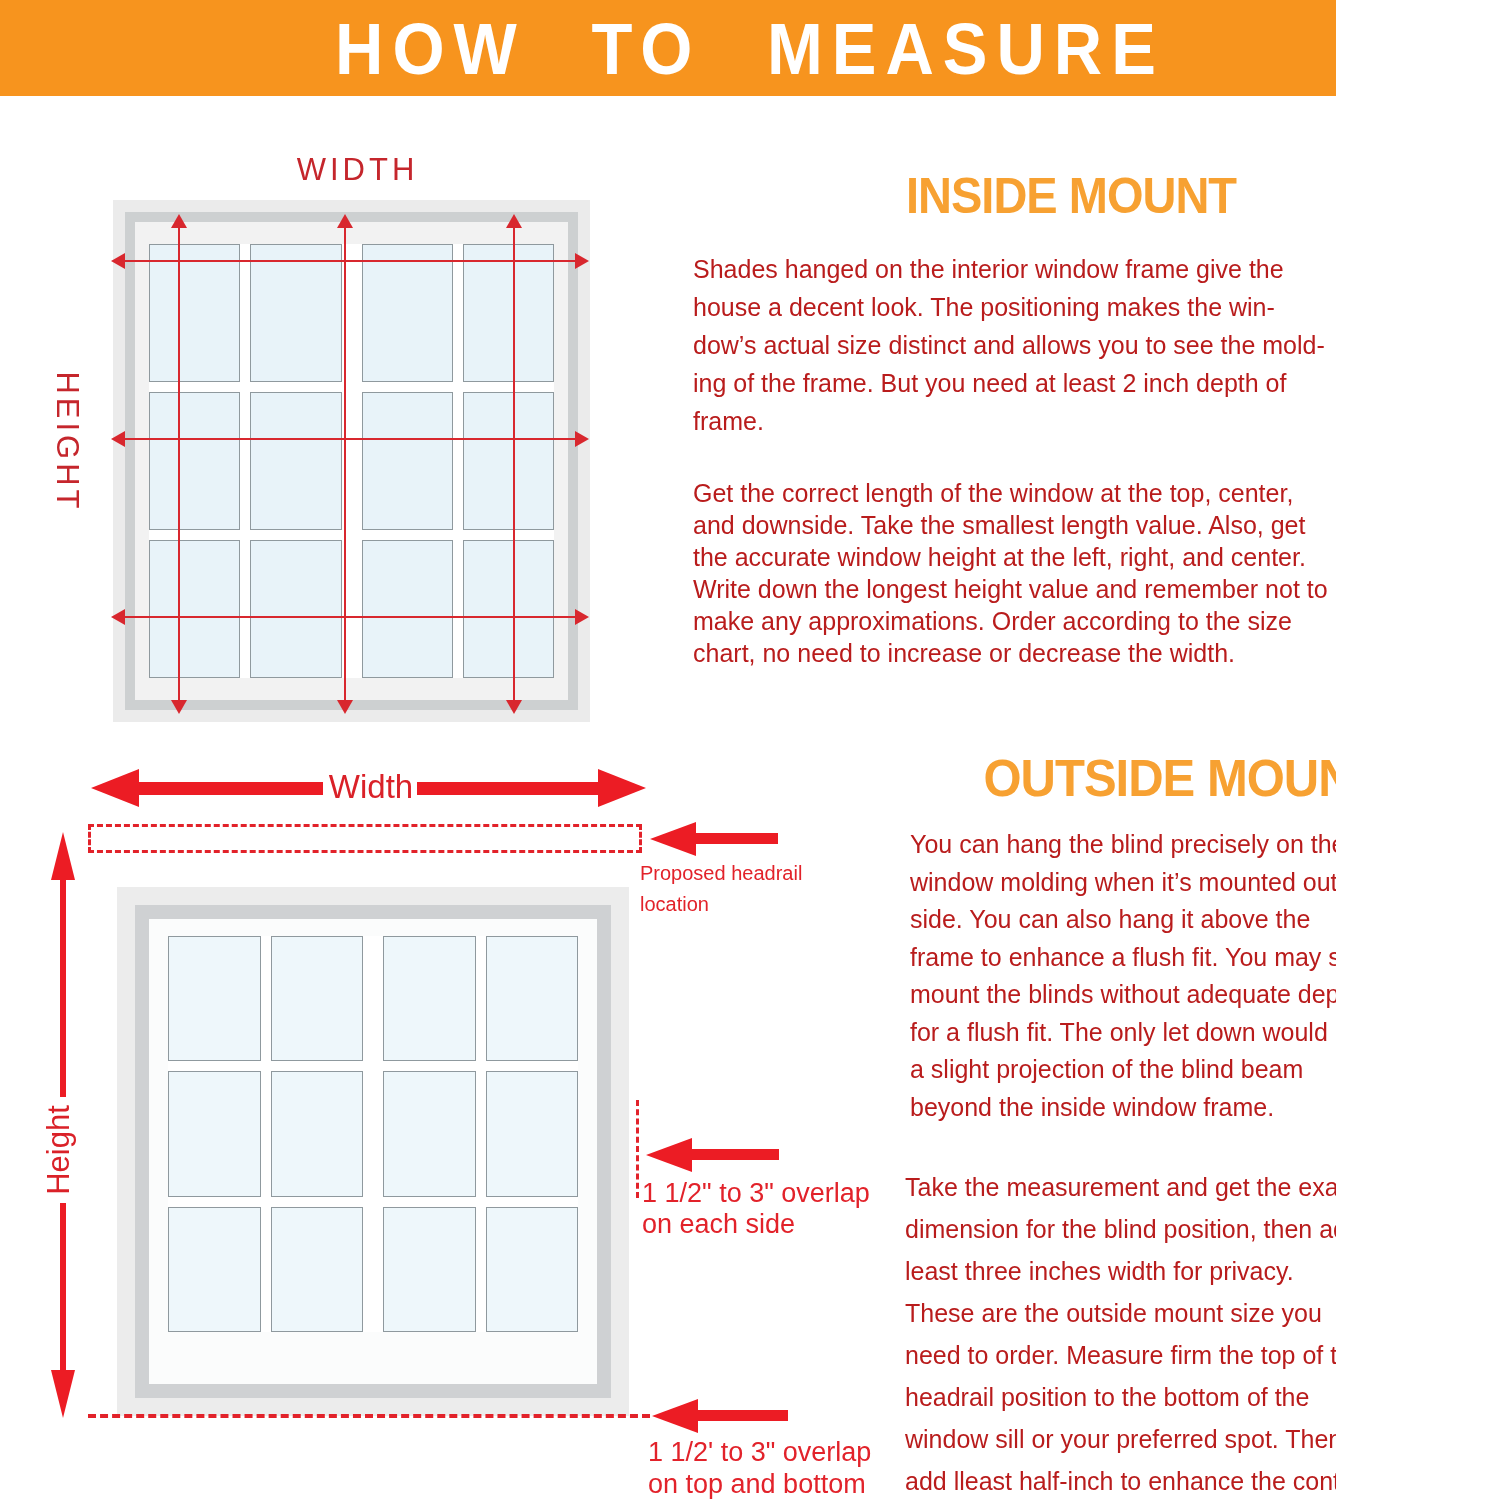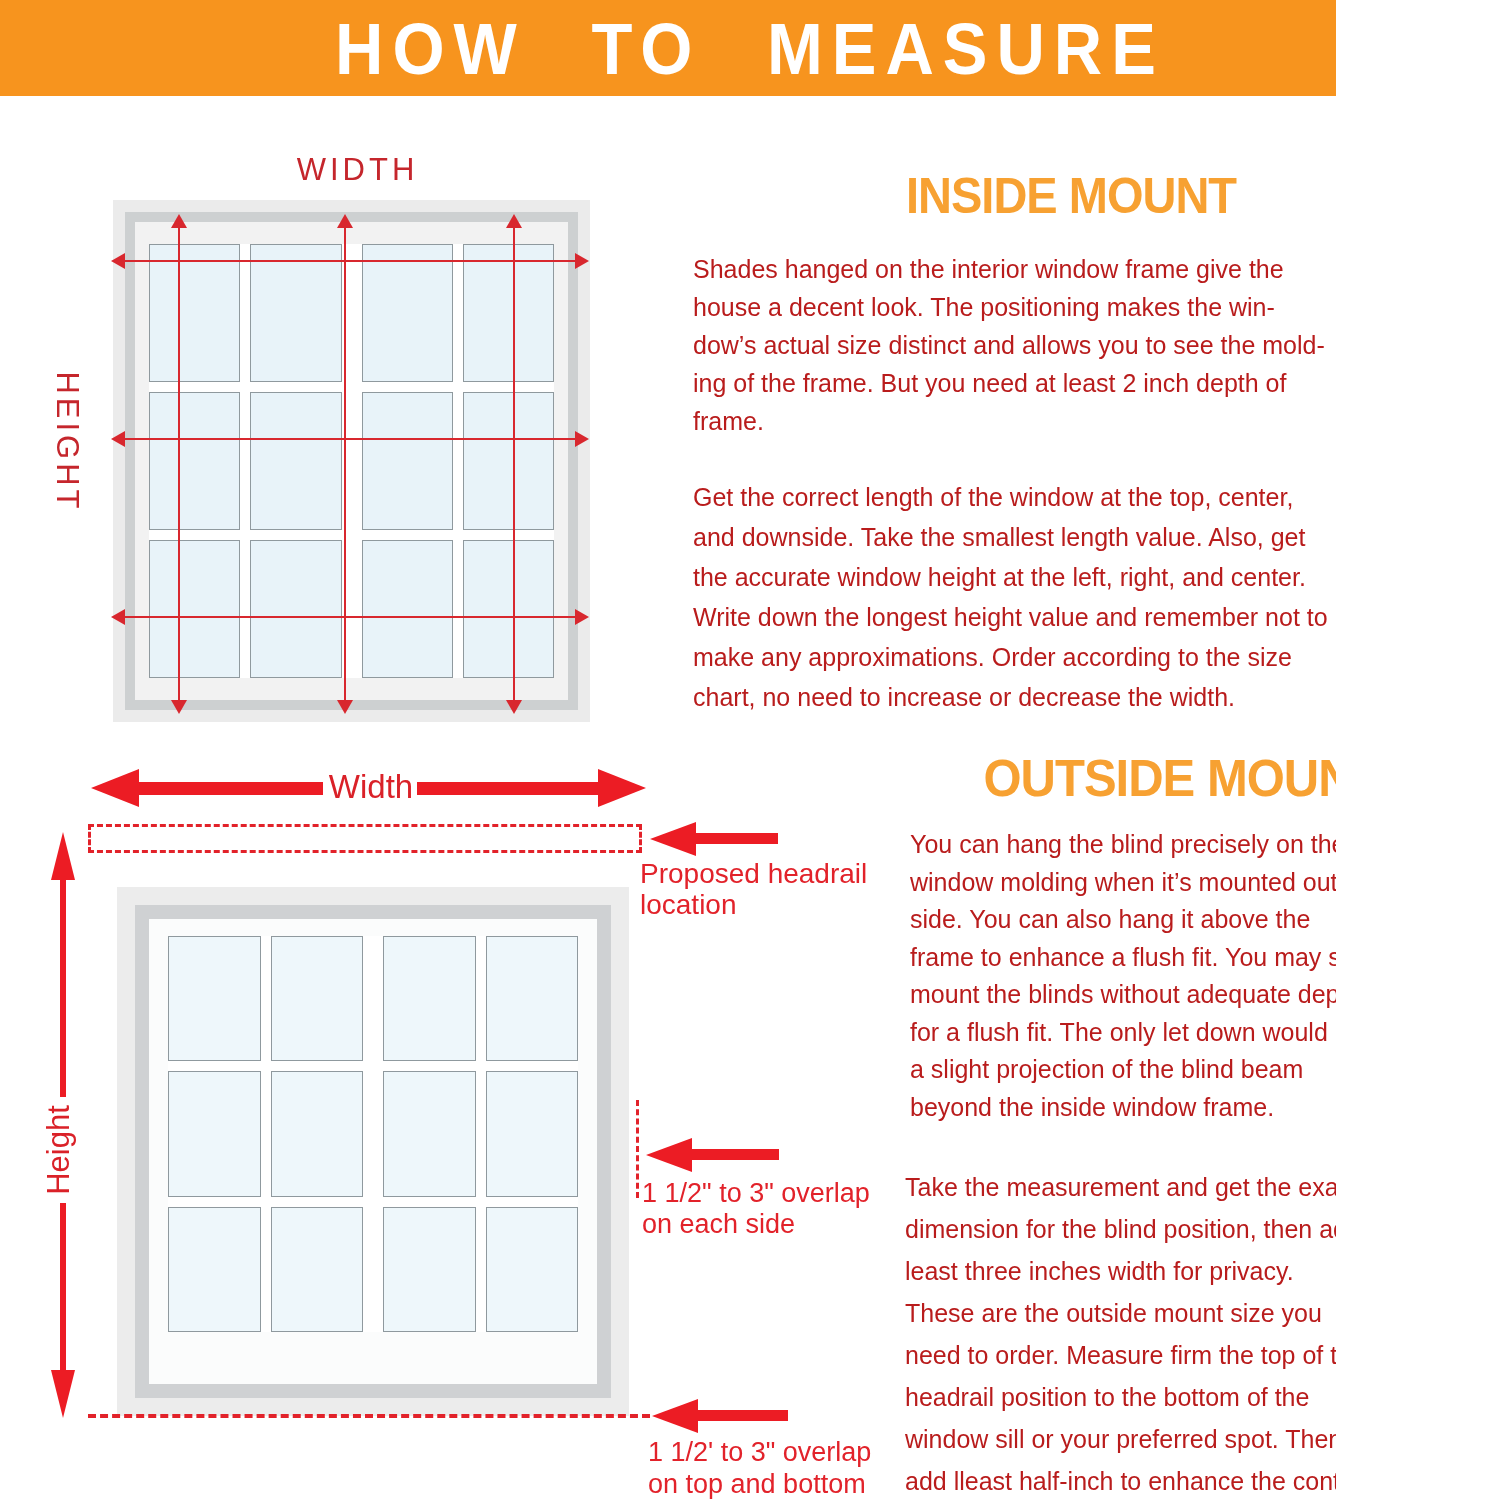--- a/index.html
+++ b/index.html
@@ -51,21 +51,21 @@
      border-left:12px solid transparent;border-right:12px solid transparent;
      border-top:48px solid #ec1c24;}
 
   
   .dash-rect{position:absolute;border:3px dashed #e2222a;box-sizing:border-box;}
   .dash-hline{position:absolute;border-top:4px dashed #e2222a;}
   .dash-vline{position:absolute;border-left:3px dashed #e2222a;}
 
   
   .red-caps{position:absolute;color:#c5262c;font-size:31px;letter-spacing:4px;text-align:center;}
-  .red-label{position:absolute;color:#e2222a;font-size:28px;line-height:31px;white-space:pre-line;}
+  .red-label{position:absolute;color:#e2222a;font-size:20px;line-height:31px;white-space:pre-line;}
   .red-mid{position:absolute;color:#da2128;font-size:33px;text-align:center;}
   .rot-ccw{transform:rotate(-90deg);}
   .rot-cw{transform:rotate(90deg);}
 
   
   .sec-heading{position:absolute;color:#F7A132;font-weight:700;letter-spacing:-1px;
                text-align:center;transform:scaleY(1.05);}
   .body-par{position:absolute;color:#b91c1c;font-size:25px;white-space:pre-line;}
 </style>
 </head>
@@ -111,21 +111,21 @@
   <div class="tha-v" style="left:513px;top:227px;height:474px;"></div>
 
   <div class="red-caps rot-cw" style="left:-13px;top:422px;width:160px;height:40px;line-height:40px;">HEIGHT</div>
 
   <div class="sec-heading" style="left:690px;top:168px;width:762px;font-size:47px;">INSIDE MOUNT</div>
   <div class="body-par" style="left:693px;top:250px;width:762px;line-height:38px;">Shades hanged on the interior window frame give the
 house a decent look. The positioning makes the win-
 dow’s actual size distinct and allows you to see the mold-
 ing of the frame. But you need at least 2 inch depth of
 frame.</div>
-  <div class="body-par" style="left:693px;top:477px;width:762px;line-height:40px;">Get the correct length of the window at the top, center,
+  <div class="body-par" style="left:693px;top:477px;width:762px;line-height:32px;">Get the correct length of the window at the top, center,
 and downside. Take the smallest length value. Also, get
 the accurate window height at the left, right, and center.
 Write down the longest height value and remember not to
 make any approximations. Order according to the size
 chart, no need to increase or decrease the width.</div>
 
   <div>
     <div class="head-left" style="left:91px;top:769px;"></div>
     <div class="fat-bar" style="left:137px;top:782px;width:186px;height:13px;"></div>
     <div class="red-mid" style="left:323px;top:768px;width:96px;">Width</div>

